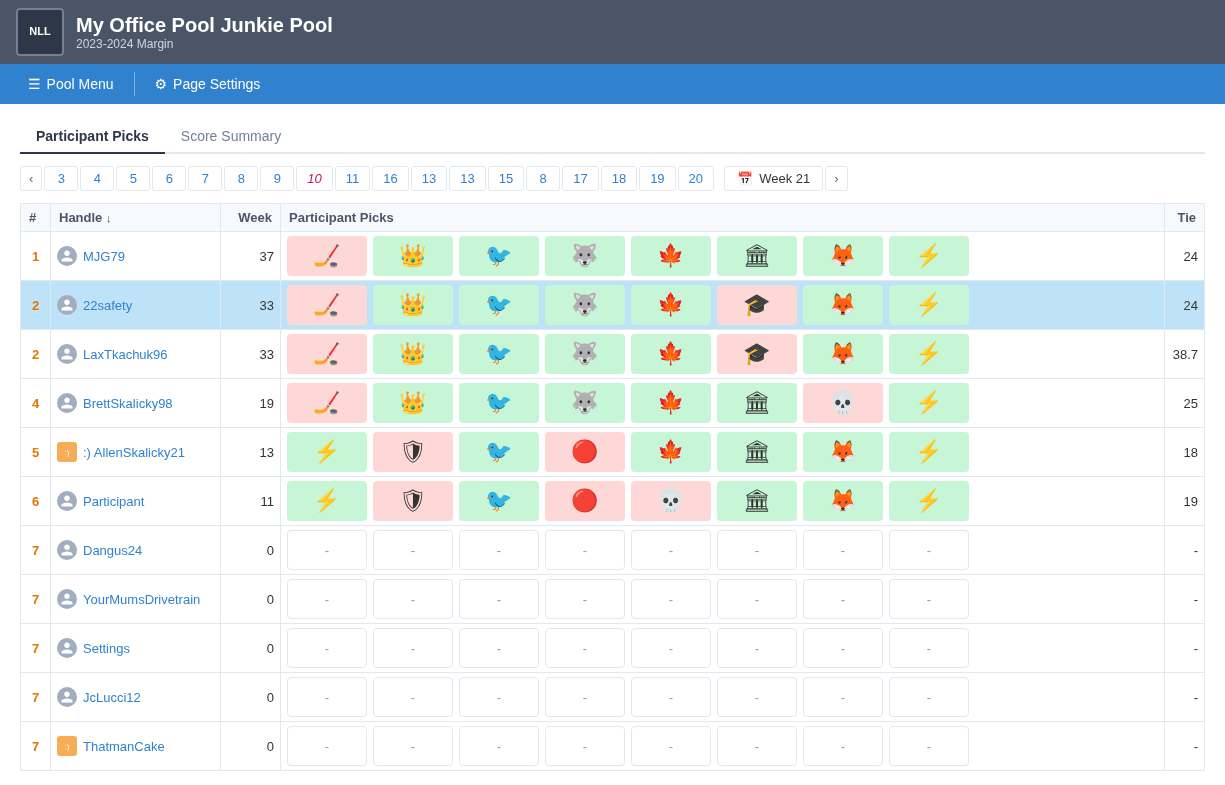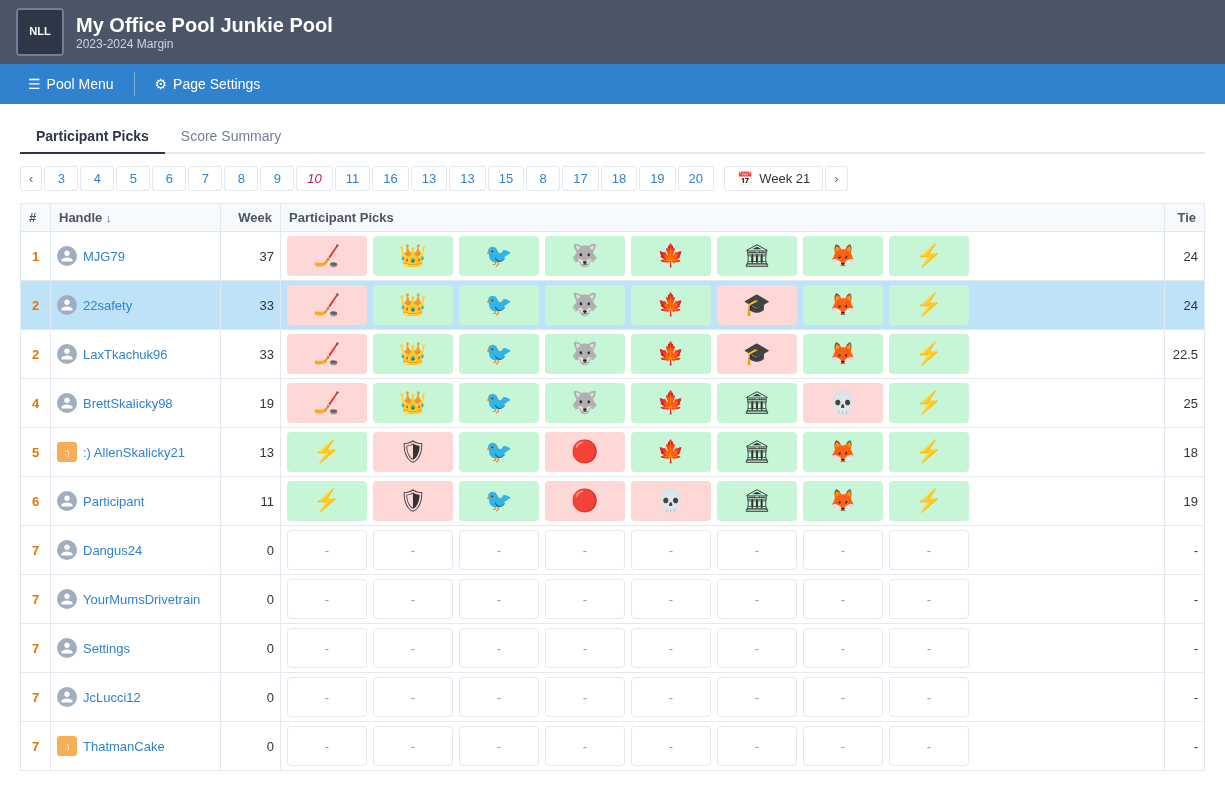--- a/index.html
+++ b/index.html
@@ -306,21 +306,21 @@
                   <span style="font-size: 22px;">🎓</span>
                 </div>
                 <div class="pick-cell green" style="width: 80px; height: 40px; display: flex; align-items: center; justify-content: center; border-radius: 4px;">
                   <span style="font-size: 22px;">🦊</span>
                 </div>
                 <div class="pick-cell green" style="width: 80px; height: 40px; display: flex; align-items: center; justify-content: center; border-radius: 4px;">
                   <span style="font-size: 22px;">⚡</span>
                 </div>
               </div>
             </td>
-            <td class="tie-val">22.5</td>
+            <td class="tie-val">38.7</td>
           </tr>
           <tr>
             <td class="rank" style="color: rgb(224, 120, 0);">4</td>
             <td>
               <div class="user-cell">
                 <div class="avatar">
                   <svg width="14" height="14" viewBox="0 0 24 24" fill="white">
                     <path d="M12 12c2.7 0 4.8-2.1 4.8-4.8S14.7 2.4 12 2.4 7.2 4.5 7.2 7.2 9.3 12 12 12zm0 2.4c-3.2 0-9.6 1.6-9.6 4.8v2.4h19.2v-2.4c0-3.2-6.4-4.8-9.6-4.8z"></path>
                   </svg>
                 </div>

